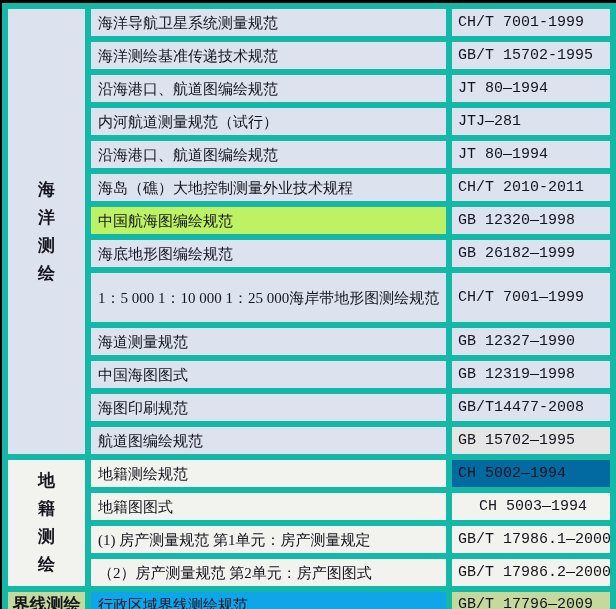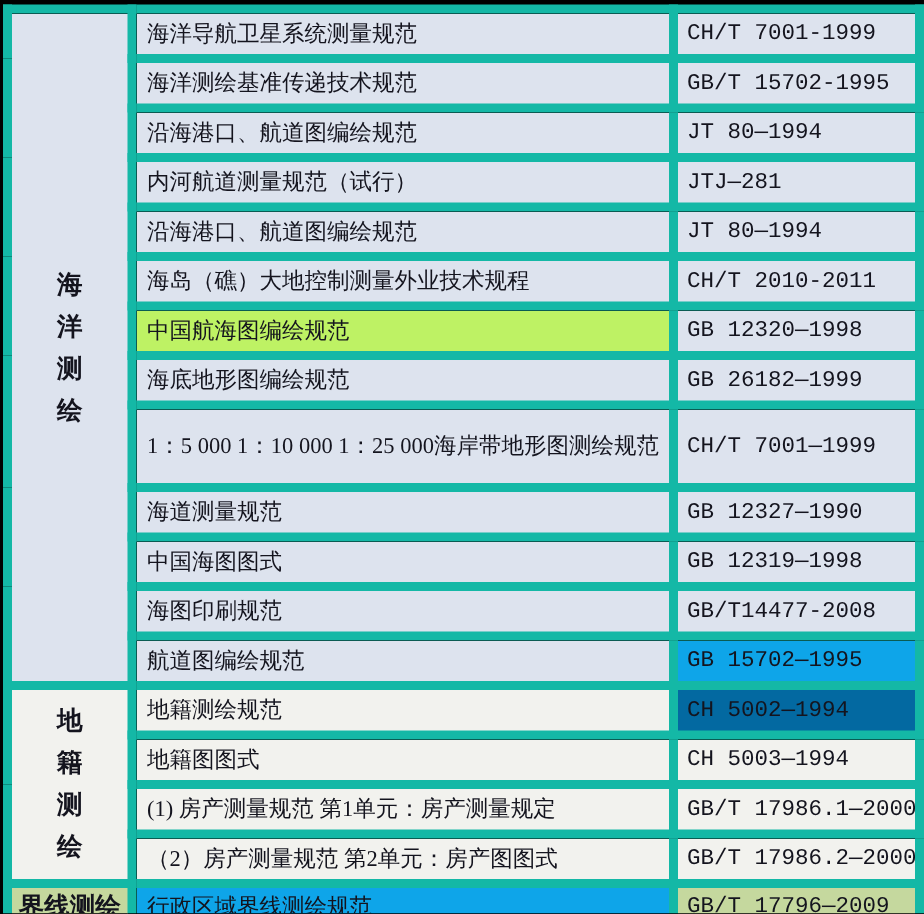--- a/index.html
+++ b/index.html
@@ -122,35 +122,35 @@
         <tr class="r">
           <td class="name-cell" style="background: rgb(221, 227, 238);">中国海图图式</td>
           <td class="code-cell" style="background: rgb(221, 227, 238);">GB 12319—1998</td>
         </tr>
         <tr class="r">
           <td class="name-cell" style="background: rgb(221, 227, 238);">海图印刷规范</td>
           <td class="code-cell" style="background: rgb(221, 227, 238);">GB/T14477-2008</td>
         </tr>
         <tr class="r">
           <td class="name-cell" style="background: rgb(221, 227, 238);">航道图编绘规范</td>
-          <td class="code-cell" style="background: #0ea5e9;">GB 15702—1995</td>
+          <td class="code-cell" style="background: #e5e5e5;">GB 15702—1995</td>
         </tr>
         <tr class="r">
           <td rowspan="4" class="cat-cell" style="background: rgb(242, 242, 238);">
             <span class="vchar">地</span>
             <span class="vchar">籍</span>
             <span class="vchar">测</span>
             <span class="vchar">绘</span>
           </td>
           <td class="name-cell" style="background: rgb(242, 242, 238);">地籍测绘规范</td>
           <td class="code-cell" style="background: #0369a1;">CH 5002—1994</td>
         </tr>
         <tr class="r">
           <td class="name-cell" style="background: rgb(242, 242, 238);">地籍图图式</td>
-          <td class="code-cell" style="background: rgb(242, 242, 238);">CH 5003—1994</td>
+          <td class="code-cell" style="background: rgb(242, 242, 238); text-align: center;">CH 5003—1994</td>
         </tr>
         <tr class="r">
           <td class="name-cell" style="background: rgb(242, 242, 238);">(1) 房产测量规范 第1单元：房产测量规定</td>
           <td class="code-cell" style="background: rgb(242, 242, 238);">GB/T 17986.1—2000</td>
         </tr>
         <tr class="r">
           <td class="name-cell" style="background: rgb(242, 242, 238);">（2）房产测量规范 第2单元：房产图图式</td>
           <td class="code-cell" style="background: rgb(242, 242, 238);">GB/T 17986.2—2000</td>
         </tr>
         <tr class="r-last">

